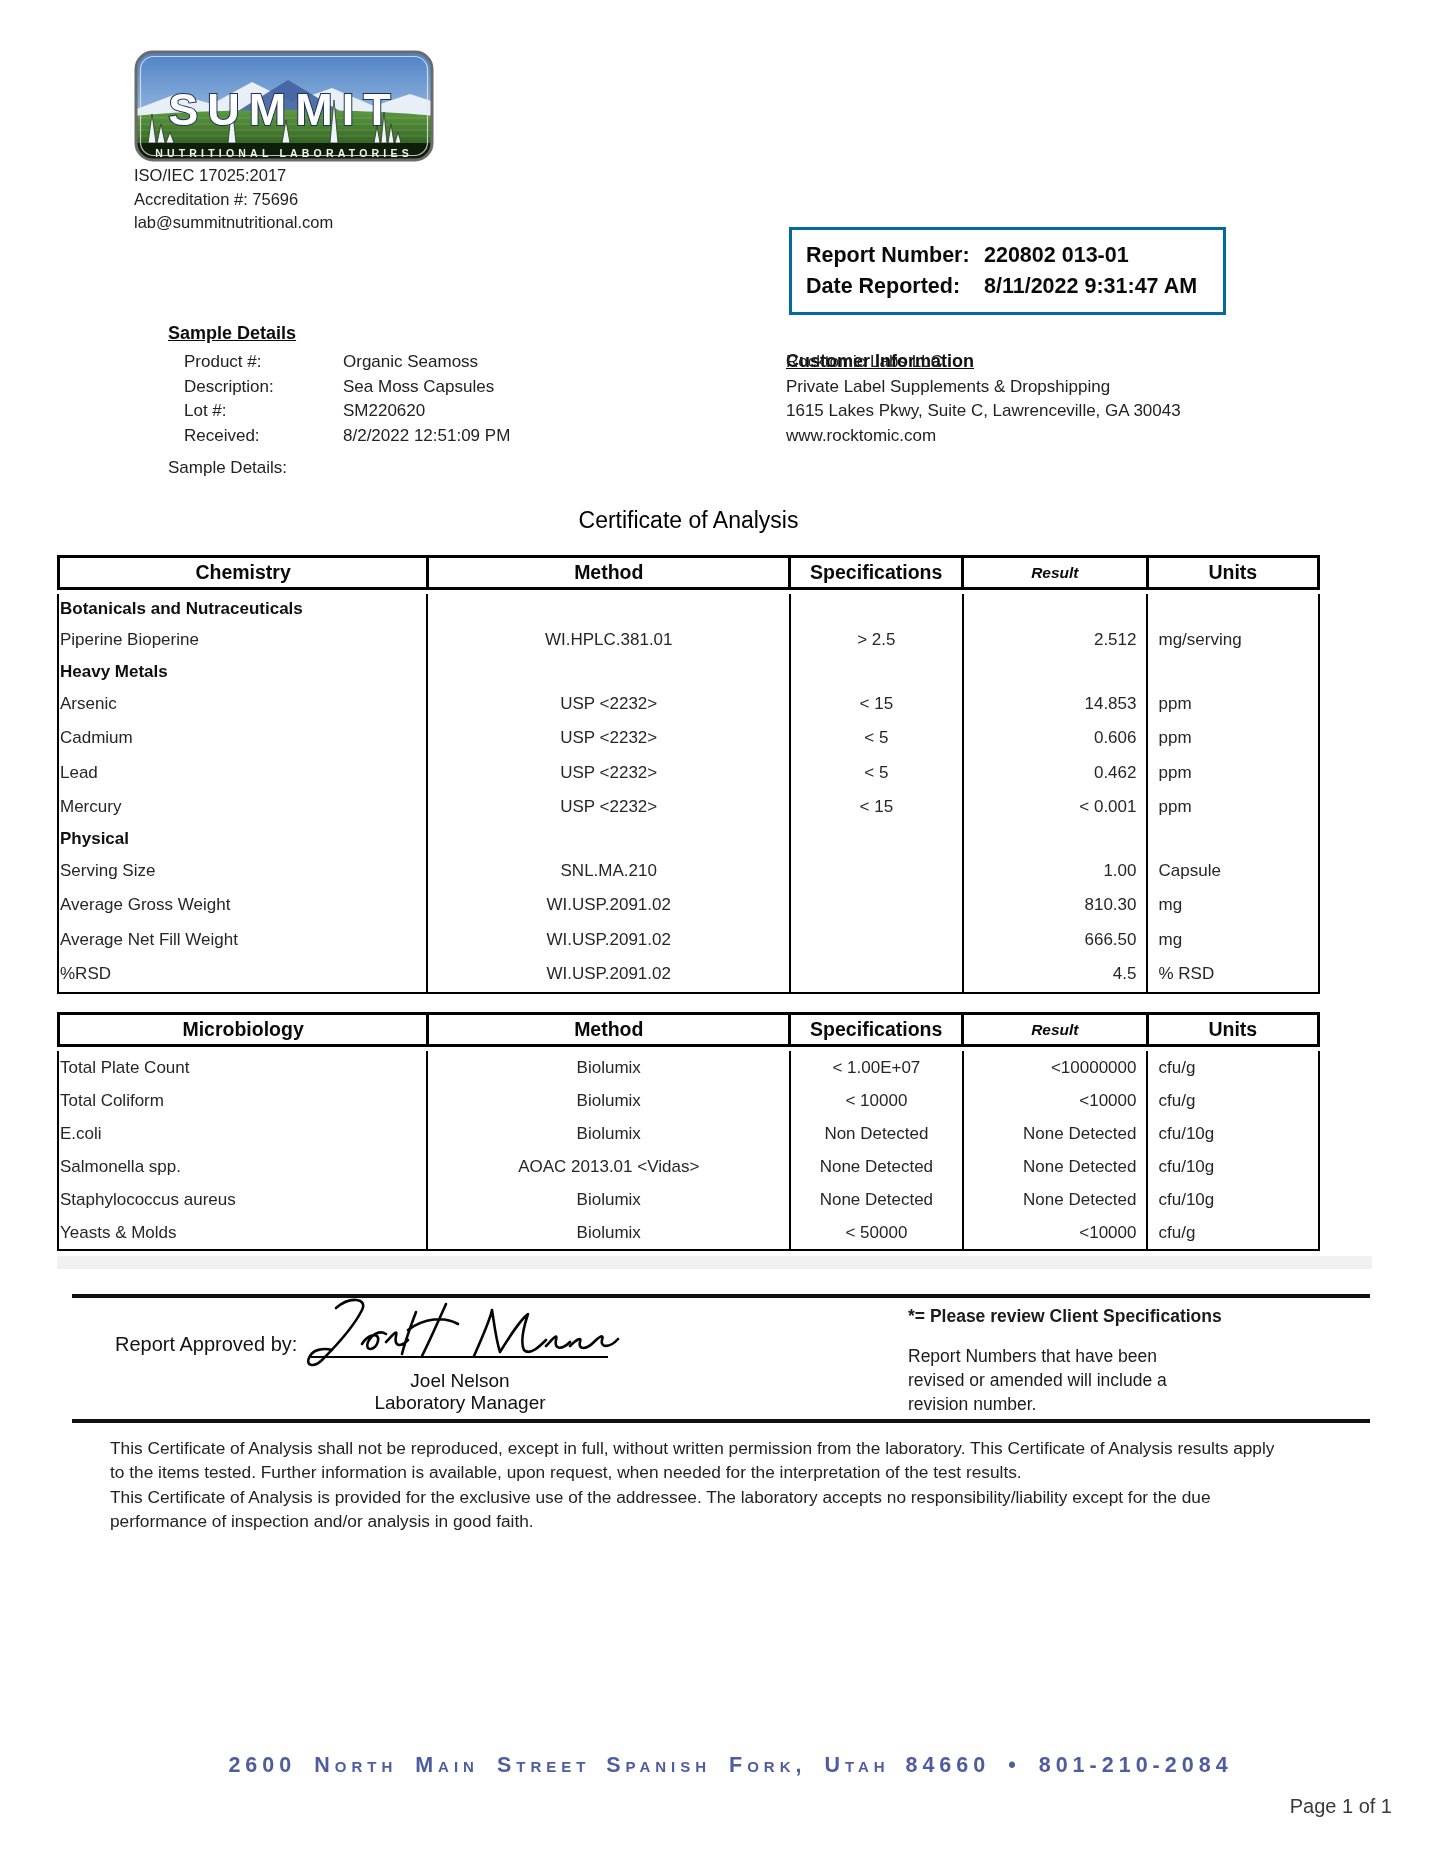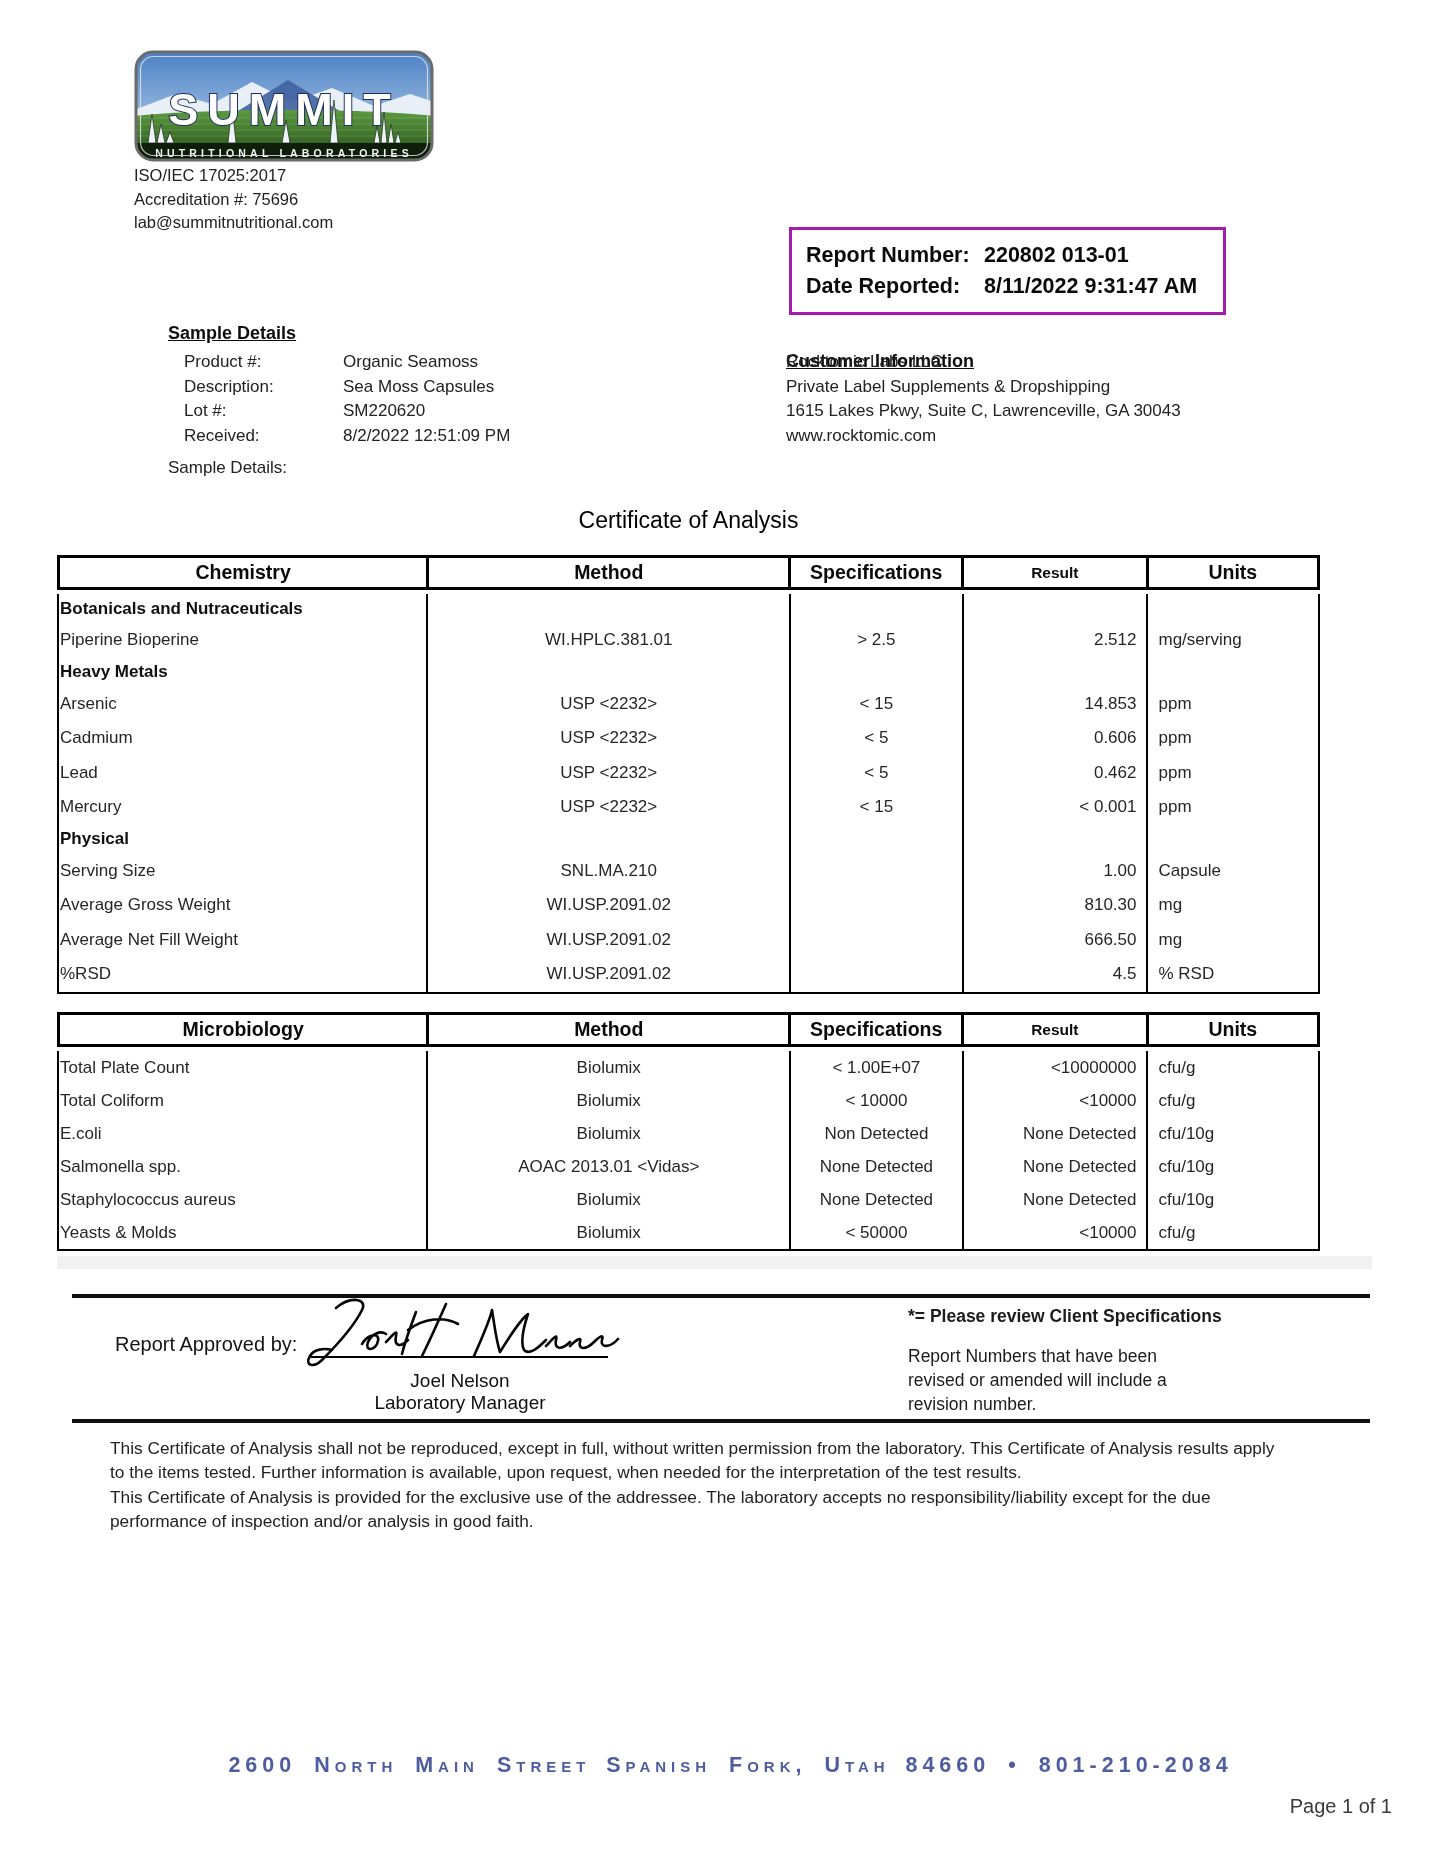--- a/index.html
+++ b/index.html
@@ -7,21 +7,21 @@
         font-family:"Liberation Sans",sans-serif;color:#1c1c1c;}
   .abs{position:absolute;}
 
   
   .logo{left:134px;top:50px;width:300px;height:112px;}
 
   
   .accred{left:134px;top:164px;font-size:16.5px;line-height:23.5px;color:#222;}
 
   
-  .report-box{left:789px;top:227px;width:437px;height:88px;border:3px solid #a21caf;
+  .report-box{left:789px;top:227px;width:437px;height:88px;border:3px solid #0369a1;
               box-sizing:border-box;padding:10px 0 0 14px;}
   .rb-row{display:flex;line-height:31px;font-weight:bold;font-size:21.5px;color:#0a0a0a;}
   .rb-label{width:178px;}
 
   
   .blk-head{font-size:18px;font-weight:bold;text-decoration:underline;color:#0d0d0d;}
   .sd-head{left:168px;top:323px;}
   .sd-rows{left:168px;top:350px;font-size:17px;line-height:24.5px;color:#222;margin-left:16px;}
   .sd-row{display:flex;}
   .sd-label{width:159px;}
@@ -33,21 +33,21 @@
   .coa-title{left:57px;top:507px;width:1263px;text-align:center;font-size:23px;color:#000;}
 
   
   .table-wrap{position:absolute;left:57px;width:1263px;}
   #chem-wrap{top:555px;}
   #micro-wrap{top:1012px;}
   table{border-collapse:collapse;table-layout:fixed;width:100%;}
   col.w0{width:29.3%;} col.w1{width:28.75%;} col.w2{width:13.7%;}
   col.w3{width:14.65%;} col.w4{width:13.6%;}
   .hdr th{border:3px solid #000;height:29px;padding:0;font-weight:bold;font-size:19.5px;color:#0a0a0a;}
-  .hdr th.h3{font-size:15.5px;}
+  .hdr th.h3{font-size:15.5px;font-style:italic;}
   .bdy{margin-top:4px;border:2px solid #000;border-top:none;}
   .bdy td{border-left:2px solid #000;border-right:2px solid #000;font-size:17px;height:34.5px;
           padding:0 4px;color:#262626;vertical-align:middle;overflow:hidden;white-space:nowrap;}
   #micro-wrap .bdy td{height:33px;}
   .bdy tr.sec td{height:29px;font-weight:bold;color:#0f0f0f;}
   .bdy .c0{text-align:left;padding-left:1px;}
   .bdy .c1,.bdy .c2{text-align:center;}
   .bdy .c3{text-align:right;padding-right:10px;}
   .bdy .c4{text-align:left;padding-left:10px;}
 

